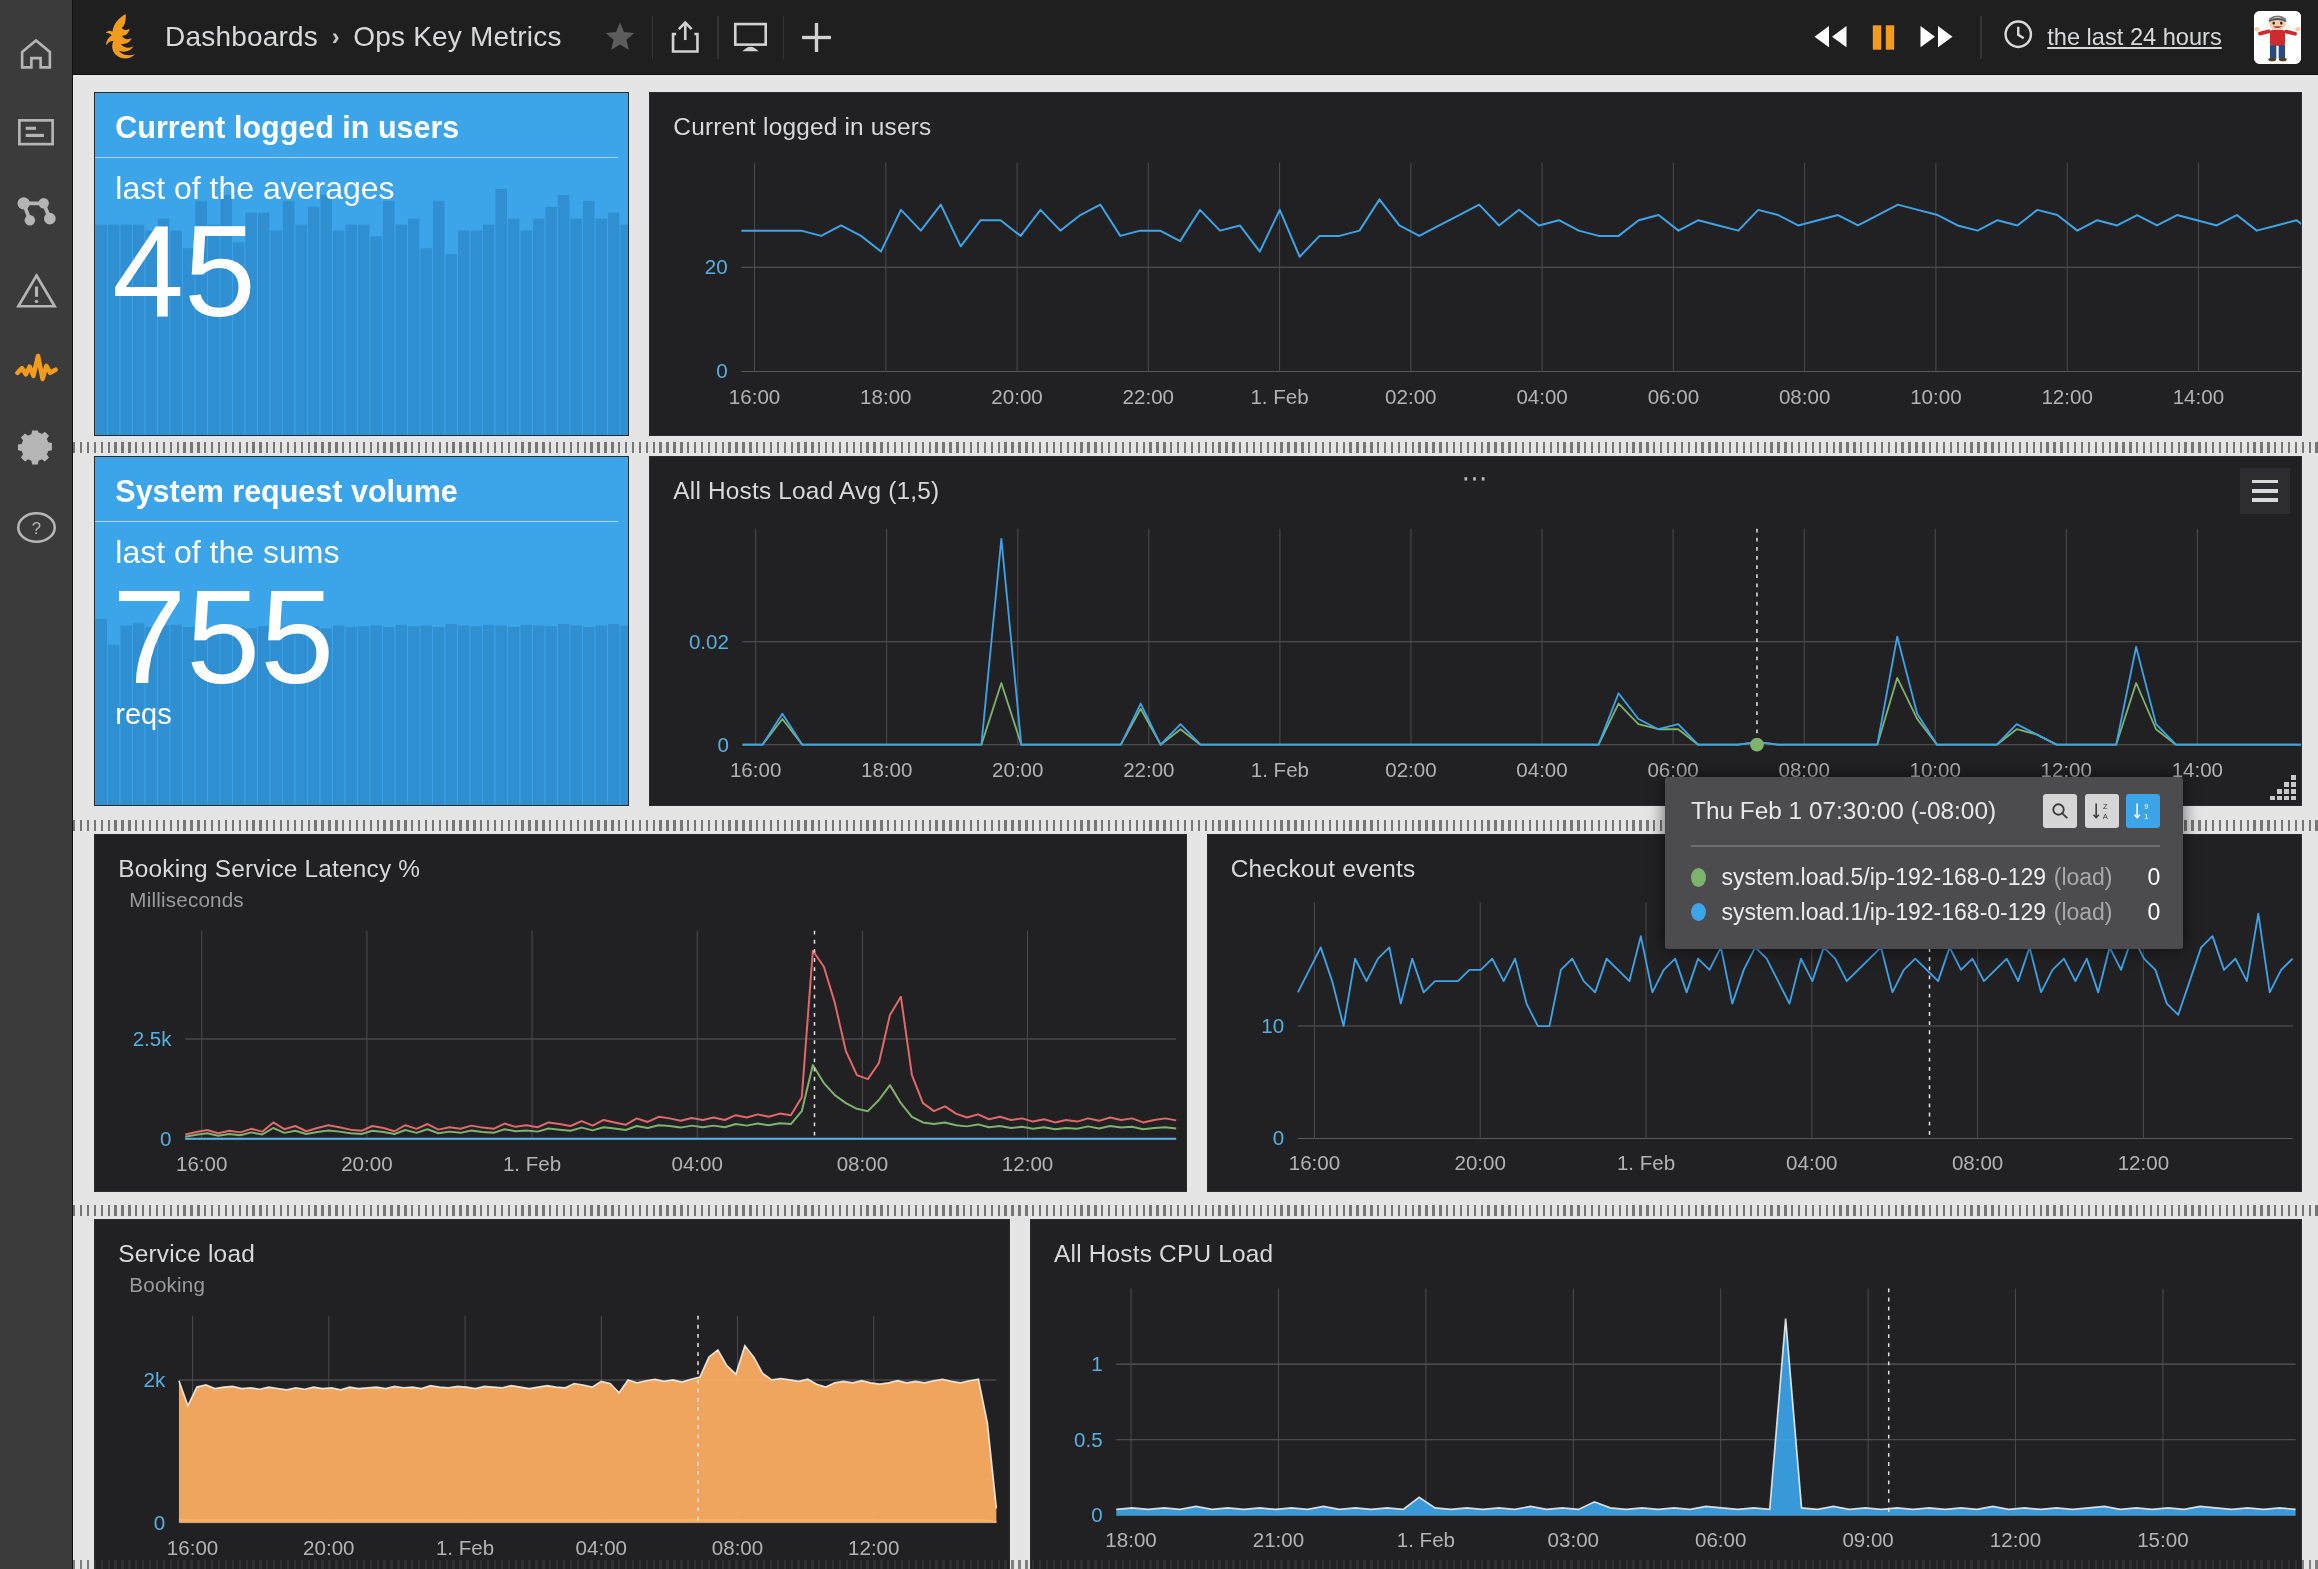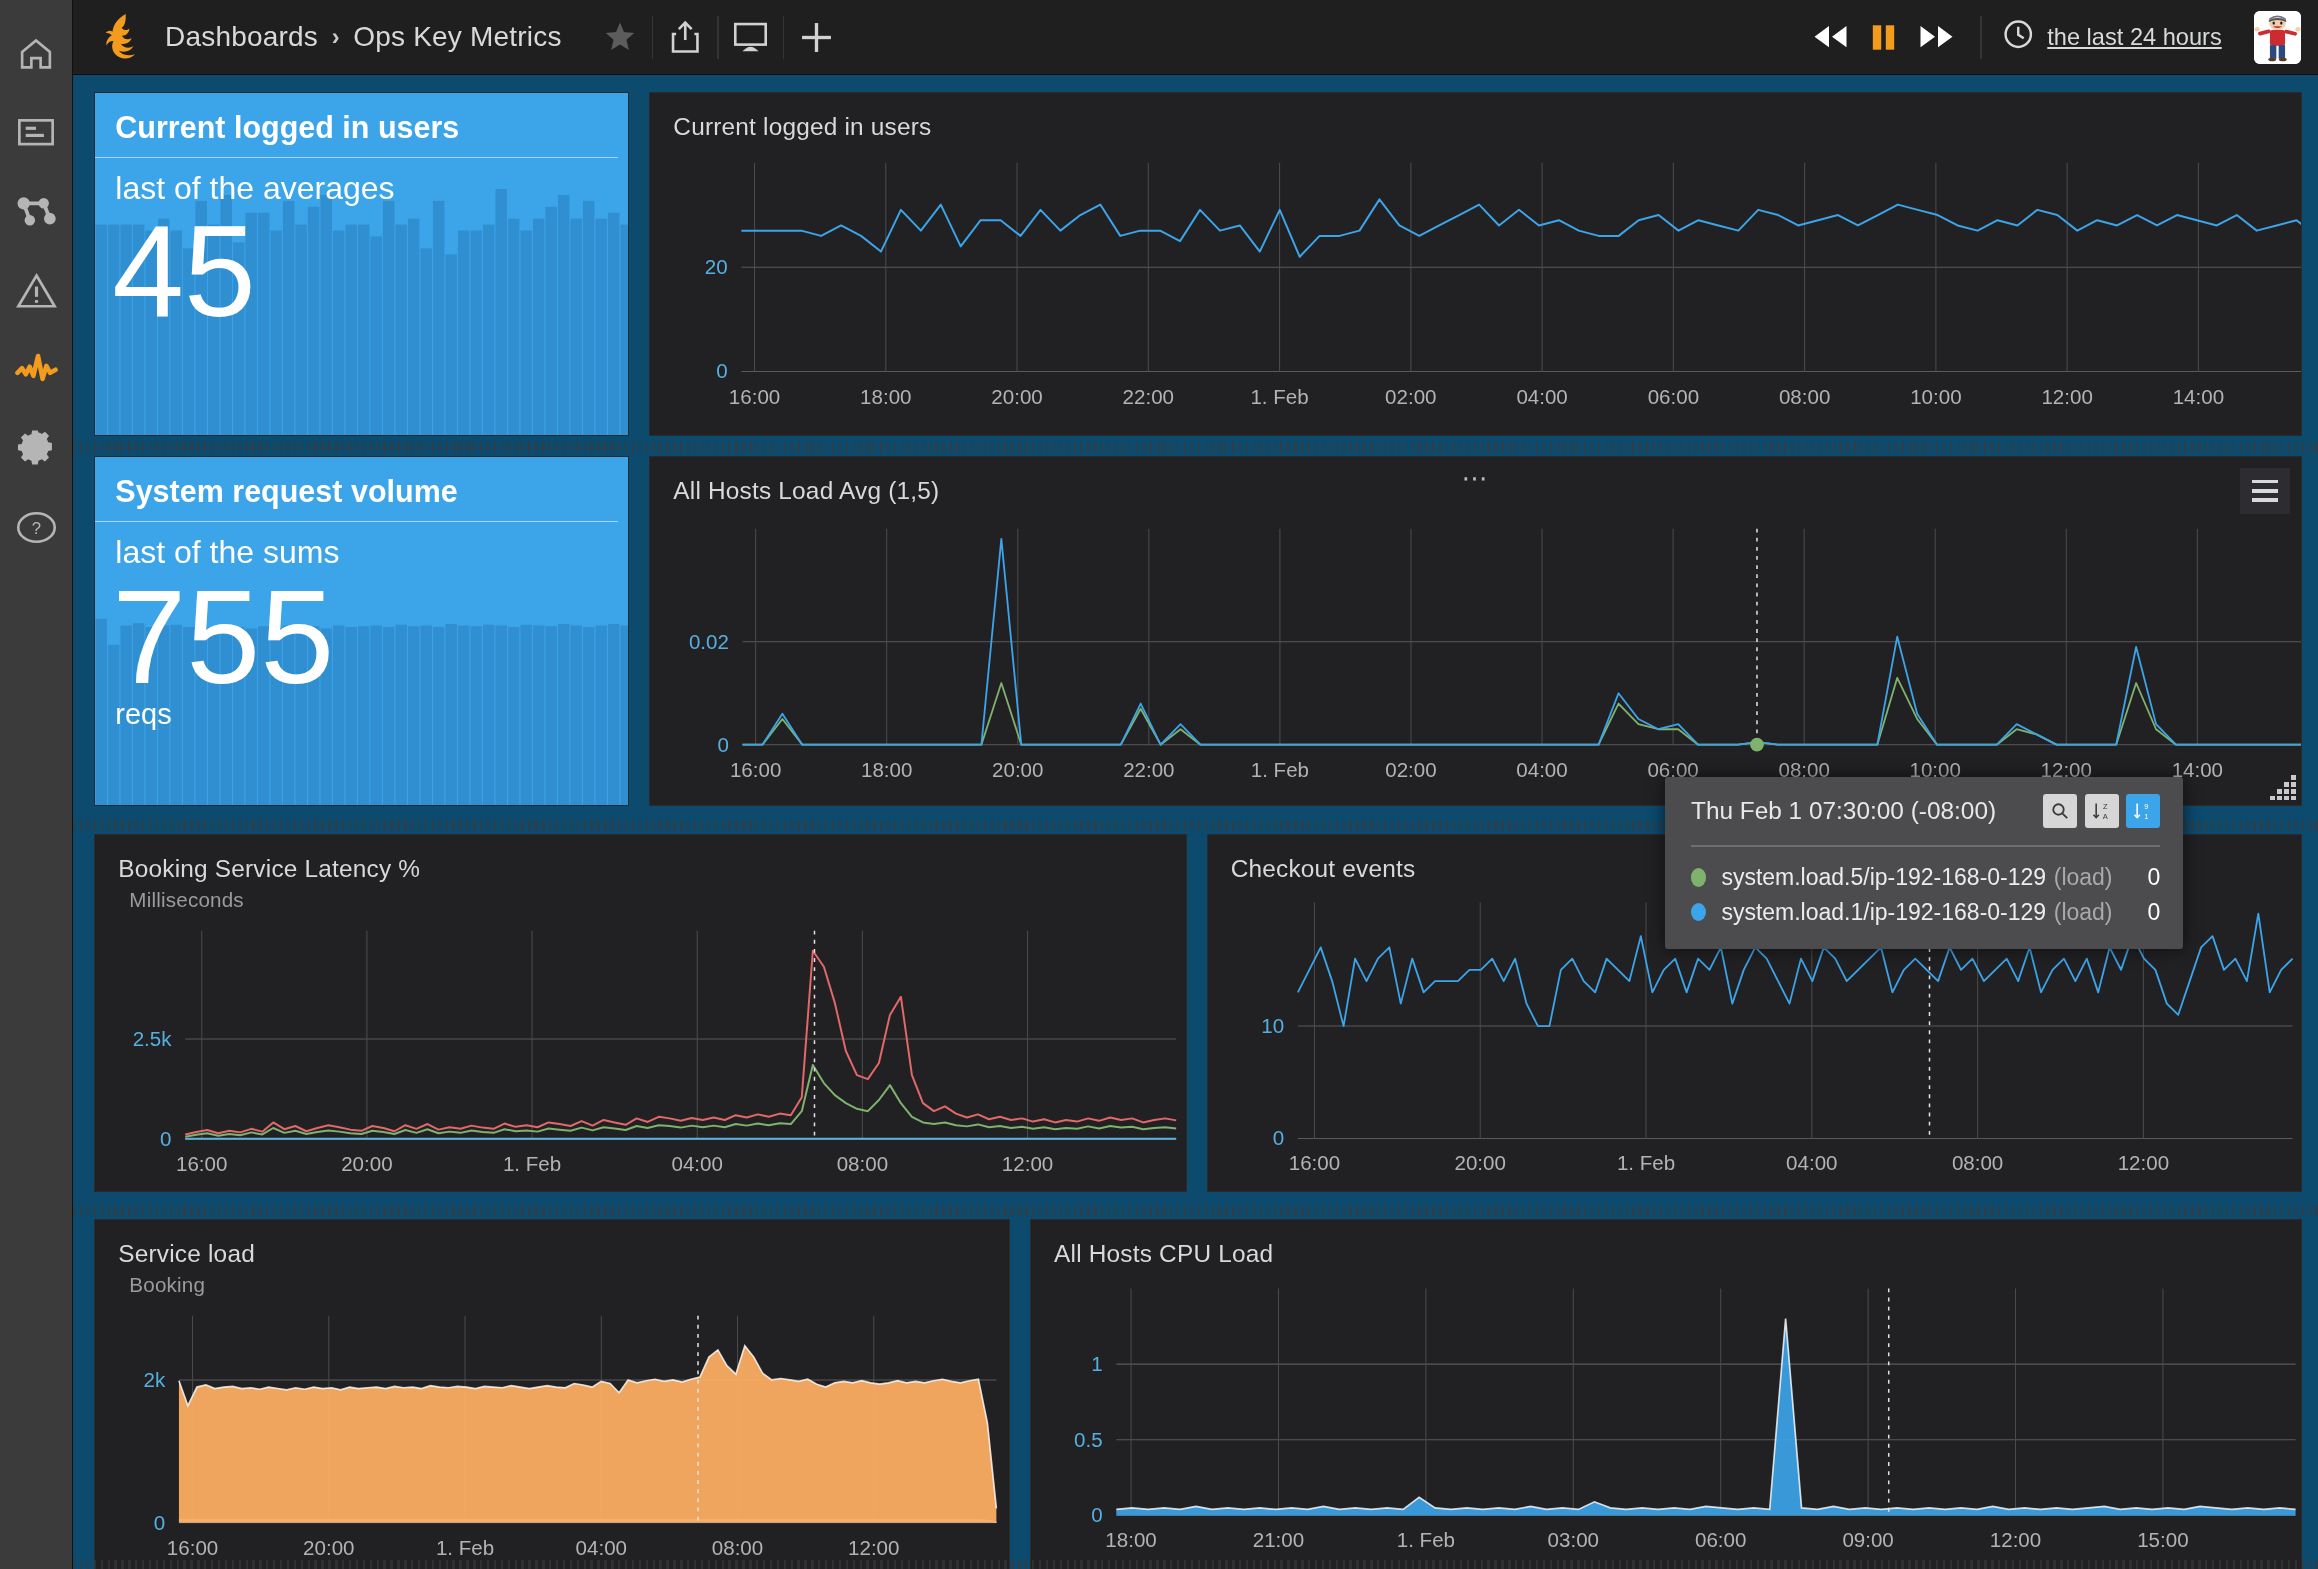--- a/index.html
+++ b/index.html
@@ -22,21 +22,21 @@
     border-right: 0.8px solid #111;
   }
   .side-item {
     width: 73px; height: 79px;
     display: flex; align-items: center; justify-content: center;
     cursor: pointer;
   }
   .side-item svg { display: block; }
 
   
-  #main { flex: 1 1 auto; height: 1569px; position: relative; background: #0c4a6e; }
+  #main { flex: 1 1 auto; height: 1569px; position: relative; background: #e5e5e5; }
 
   
   #topnav {
     height: 75px; width: 100%;
     background: #1f1f20;
     display: flex; align-items: center;
     padding: 0 18.3px 0 26px;
     border-bottom: 0.8px solid #0d0d0e;
   }
   #logo { width: 46px; height: 47px; margin-right: 20px; flex: 0 0 auto; }

